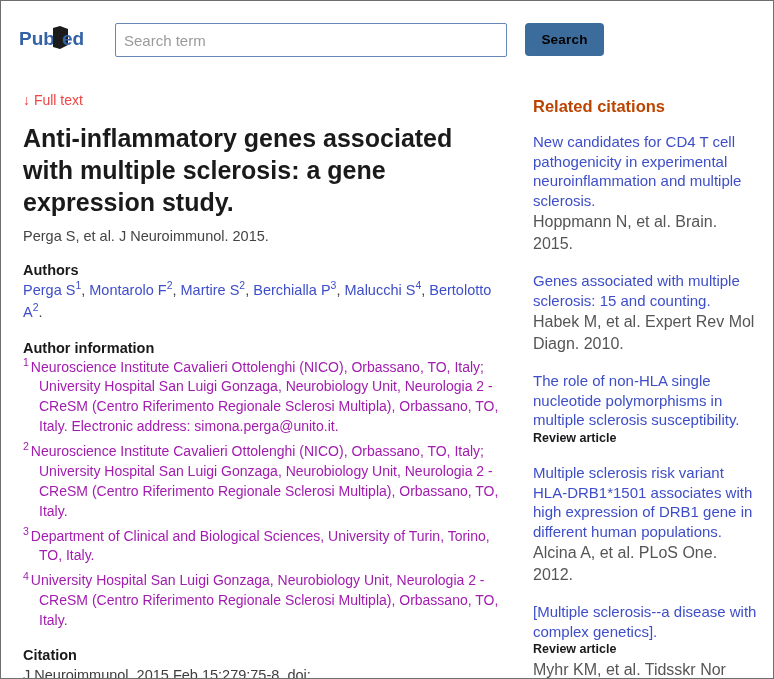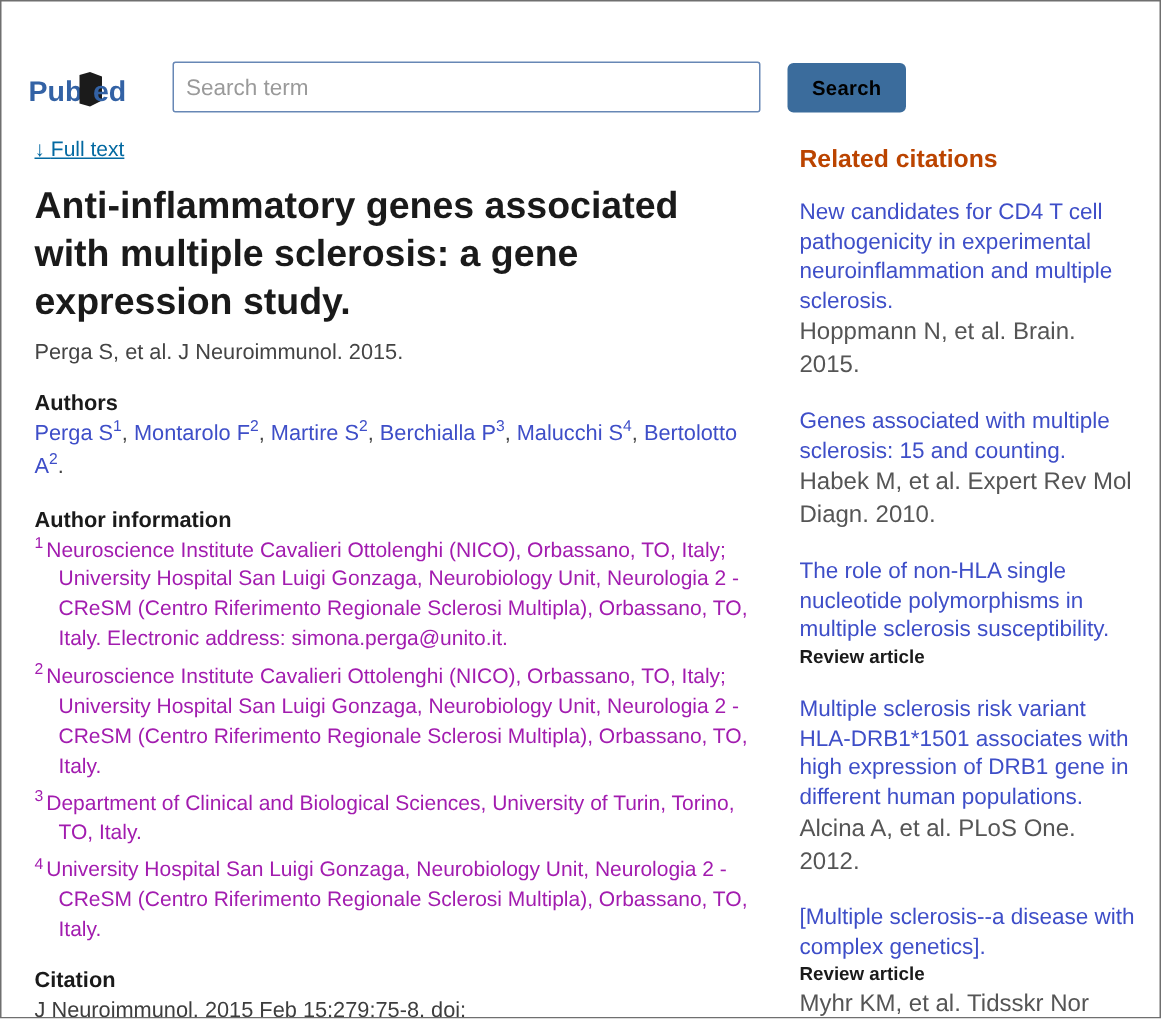--- a/index.html
+++ b/index.html
@@ -17,21 +17,21 @@
     width: 774px;
     height: 679px;
     background: #ffffff;
     border: 1px solid #6f6f6f;
     overflow: hidden;
   }
 
   
   .header {
     display: flex;
-    align-items: flex-end;
+    align-items: flex-start;
     padding: 22px 0 0 18px;
     height: 74px;
   }
   .logo {
     display: flex;
     align-items: center;
     width: 88px;
     flex: 0 0 88px;
     user-select: none;
   }
@@ -78,25 +78,24 @@
     padding: 16px 0 0 22px;
   }
   .side-col {
     flex: 1 1 auto;
     padding: 22px 14px 0 12px;
   }
 
   
   a { text-decoration: none; }
   .fulltext-link {
-    color: #0369a1;
+    color: #ef4444;
     font-size: 14px;
     display: inline-block;
     margin-bottom: 14px;
-    text-decoration: underline;
   }
   .arrow-down { font-size: 14px; }
 
   .article-title {
     font-size: 25px;
     font-weight: bold;
     color: #1a1a1a;
     line-height: 1.28;
     margin: 0 0 10px 0;
     max-width: 470px;

